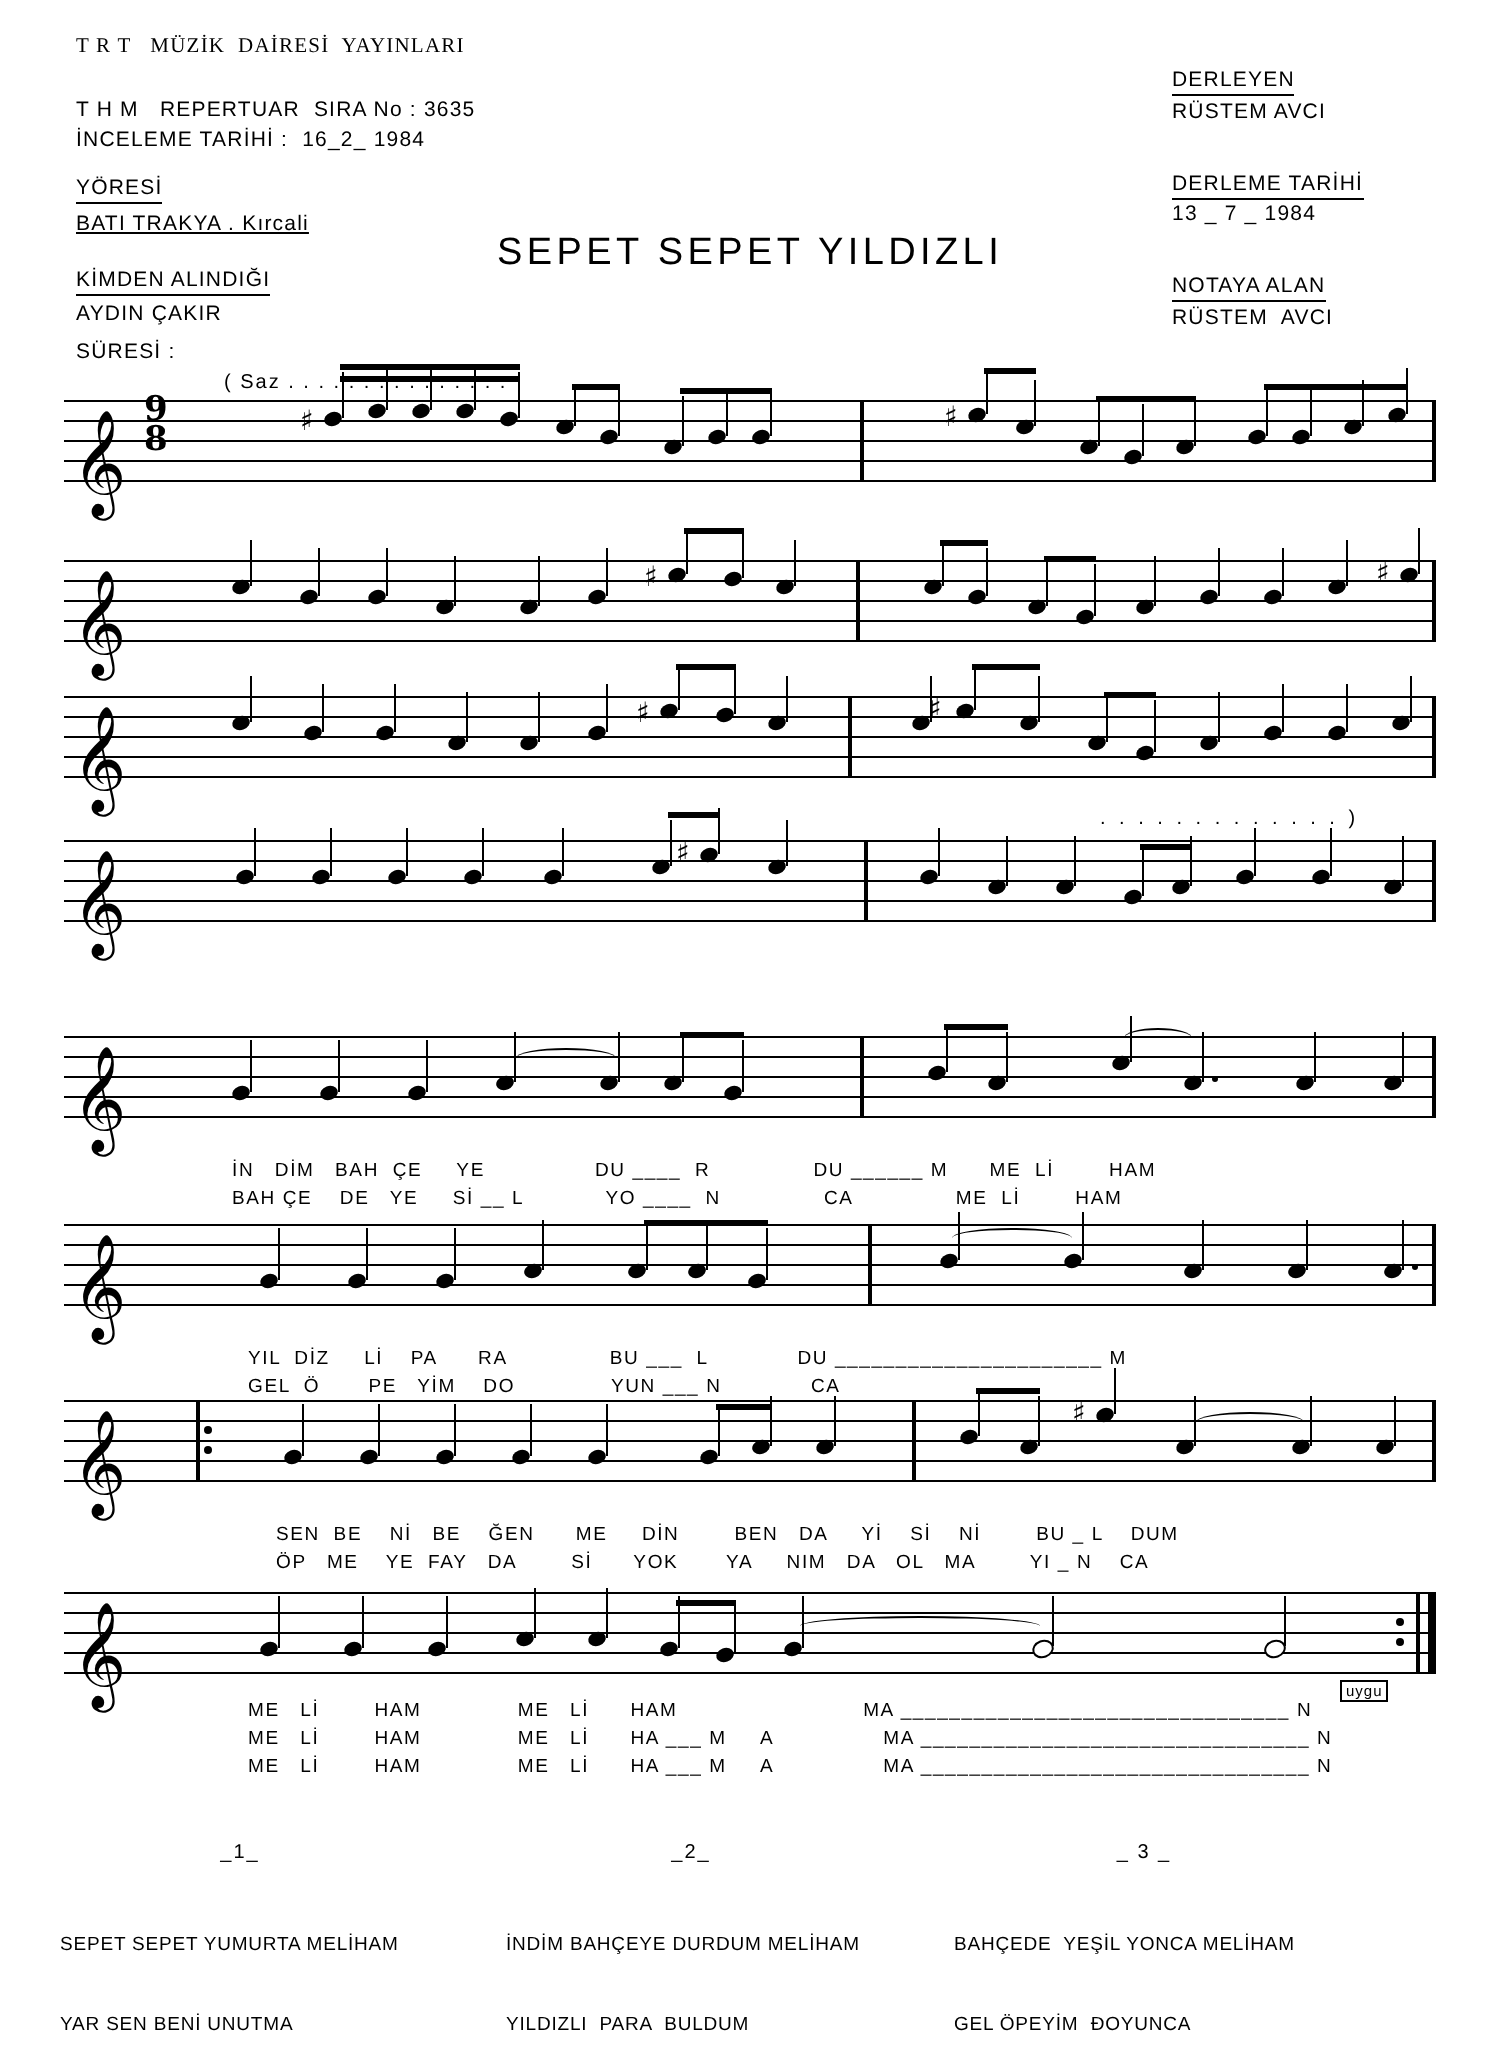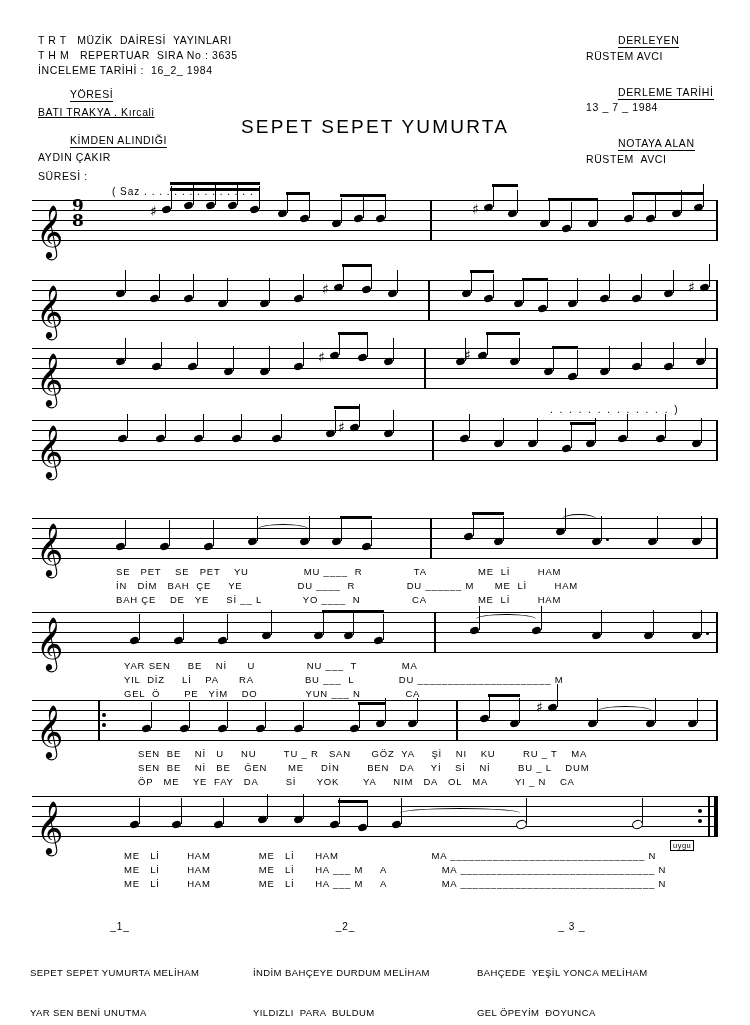--- a/index.html
+++ b/index.html
@@ -8,21 +8,21 @@
     background:#ffffff;
     font-family:"Liberation Sans", sans-serif;
     color:#000;
     position:relative;
     overflow:hidden;
   }
   .sheet{position:relative;width:750px;height:1025px;}
 
   
   .hdr{position:absolute;font-size:10.5px;letter-spacing:.6px;white-space:pre;}
-  .u{border-bottom:1px solid #000;display:inline-block;padding-bottom:1px;margin-left:32px;}
+  .u{border-bottom:1px solid #000;display:inline-block;padding-bottom:1px;}
   .title{
     position:absolute;left:0;right:0;top:116px;text-align:center;
     font-size:19px;letter-spacing:2.2px;font-weight:500;
   }
   .left-col{left:38px;}
   .right-col{left:586px;}
 
   
   .sys{position:absolute;left:32px;width:686px;}
   .staff{position:relative;height:44px;}
@@ -58,42 +58,42 @@
 
   .repeat-dots{position:absolute;}
   .repeat-dots i{position:absolute;display:block;width:4px;height:4px;border-radius:50%;background:#000;}
   .uyg{position:absolute;font-size:7.5px;border:1px solid #000;padding:0 2px;letter-spacing:.5px;}
 </style>
 </head>
 <body>
 
 <div class="sheet">
 
-  <div class="hdr left-col" style="top:34px;">T R T   MÜZİK  DAİRESİ  YAYINLARI</div>
+  <div class="hdr left-col" style="top:18px;font-family:Liberation Serif, serif;">T R T   MÜZİK  DAİRESİ  YAYINLARI</div>
   <div class="hdr left-col" style="top:49px;">T H M   REPERTUAR  SIRA No : 3635</div>
   <div class="hdr left-col" style="top:64px;">İNCELEME TARİHİ :  16_2_ 1984</div>
 
   <div class="hdr left-col" style="top:88px;"><span class="u">YÖRESİ</span></div>
   <div class="hdr left-col" style="top:106px;text-decoration:underline;">BATI TRAKYA . Kırcali</div>
 
   <div class="hdr left-col" style="top:134px;"><span class="u">KİMDEN ALINDIĞI</span></div>
   <div class="hdr left-col" style="top:151px;">AYDIN ÇAKIR</div>
 
   <div class="hdr left-col" style="top:170px;">SÜRESİ :</div>
 
   <div class="hdr right-col" style="top:34px;"><span class="u">DERLEYEN</span></div>
   <div class="hdr right-col" style="top:50px;">RÜSTEM AVCI</div>
 
   <div class="hdr right-col" style="top:86px;"><span class="u">DERLEME TARİHİ</span></div>
   <div class="hdr right-col" style="top:101px;">13 _ 7 _ 1984</div>
 
   <div class="hdr right-col" style="top:137px;"><span class="u">NOTAYA ALAN</span></div>
   <div class="hdr right-col" style="top:153px;">RÜSTEM  AVCI</div>
 
-  <div class="title">SEPET SEPET YUMURTA</div>
+  <div class="title">SEPET SEPET YILDIZLI</div>
 
   <div class="sys" style="top:200px;">
     <div class="dash" style="left:80px;top:-14px;font-size:10px;letter-spacing:1px;">( Saz . . . . . . . . . . . . . . .</div>
     <div class="staff">
       <div class="ln"></div>
         <div class="ln"></div>
         <div class="ln"></div>
         <div class="ln"></div>
         <div class="ln"></div>
       <div class="clef">𝄞</div>
@@ -357,23 +357,20 @@
         <div class="st" style="left:533px;top:-10px;height:23px;"></div>
       <div class="tie" style="left:530px;top:-4px;width:34px;"></div>
       <div class="nh" style="left:560px;top:20px;"></div>
         <div class="st" style="left:569px;top:-2px;height:25px;"></div>
       <div class="dot" style="left:574px;top:20px;"></div>
       <div class="nh" style="left:616px;top:20px;"></div>
         <div class="st" style="left:625px;top:-2px;height:25px;"></div>
       <div class="nh" style="left:660px;top:20px;"></div>
         <div class="st" style="left:669px;top:-2px;height:25px;"></div>
     </div>
-    <div class="lyrline" style="top:48px;">
-        <span class="lyr" style="left:84px;">SE   PET    SE   PET    YU                MU ____  R               TA               ME  Lİ        HAM</span>
-      </div>
     <div class="lyrline" style="top:62px;">
         <span class="lyr" style="left:84px;">İN   DİM   BAH  ÇE     YE                DU ____  R               DU ______ M      ME  Lİ        HAM</span>
       </div>
     <div class="lyrline" style="top:76px;">
         <span class="lyr" style="left:84px;">BAH ÇE    DE   YE     Sİ __ L            YO ____  N               CA               ME  Lİ        HAM</span>
       </div>
   </div>
 
   <div class="sys" style="top:612px;">
     <div class="staff">
@@ -408,23 +405,20 @@
       <div class="nh" style="left:500px;top:15px;"></div>
         <div class="st" style="left:509px;top:-6px;height:24px;"></div>
       <div class="nh" style="left:560px;top:20px;"></div>
         <div class="st" style="left:569px;top:-2px;height:25px;"></div>
       <div class="nh" style="left:612px;top:20px;"></div>
         <div class="st" style="left:621px;top:-2px;height:25px;"></div>
       <div class="nh" style="left:660px;top:20px;"></div>
         <div class="st" style="left:669px;top:-2px;height:25px;"></div>
       <div class="dot" style="left:674px;top:20px;"></div>
     </div>
-    <div class="lyrline" style="top:48px;">
-        <span class="lyr" style="left:92px;">YAR SEN     BE    Nİ      U               NU ___  T             MA</span>
-      </div>
     <div class="lyrline" style="top:62px;">
         <span class="lyr" style="left:92px;">YIL  DİZ     Lİ    PA      RA               BU ___  L             DU ______________________ M</span>
       </div>
     <div class="lyrline" style="top:76px;">
         <span class="lyr" style="left:92px;">GEL  Ö       PE   YİM    DO              YUN ___ N             CA</span>
       </div>
   </div>
 
   <div class="sys" style="top:700px;">
     <div class="staff">
@@ -469,23 +463,20 @@
       <div class="nh" style="left:516px;top:4px;"></div>
         <div class="st" style="left:525px;top:-16px;height:23px;"></div>
       <div class="nh" style="left:556px;top:20px;"></div>
         <div class="st" style="left:565px;top:-2px;height:25px;"></div>
       <div class="tie" style="left:566px;top:6px;width:54px;"></div>
       <div class="nh" style="left:614px;top:20px;"></div>
         <div class="st" style="left:623px;top:-2px;height:25px;"></div>
       <div class="nh" style="left:656px;top:20px;"></div>
         <div class="st" style="left:665px;top:-2px;height:25px;"></div>
     </div>
-    <div class="lyrline" style="top:48px;">
-        <span class="lyr" style="left:106px;">SEN  BE    Nİ   U     NU        TU _ R   SAN      GÖZ  YA     Şİ    NI    KU        RU _ T    MA</span>
-      </div>
     <div class="lyrline" style="top:76px;">
         <span class="lyr" style="left:106px;">ÖP   ME    YE  FAY   DA        Sİ      YOK       YA     NIM   DA   OL   MA        YI _ N    CA</span>
       </div>
     <div class="lyrline" style="top:62px;">
         <span class="lyr" style="left:106px;">SEN  BE    Nİ   BE    ĞEN      ME     DİN        BEN   DA     Yİ    Sİ    Nİ        BU _ L    DUM</span>
       </div>
   </div>
 
   <div class="sys" style="top:796px;">
     <div class="staff">

